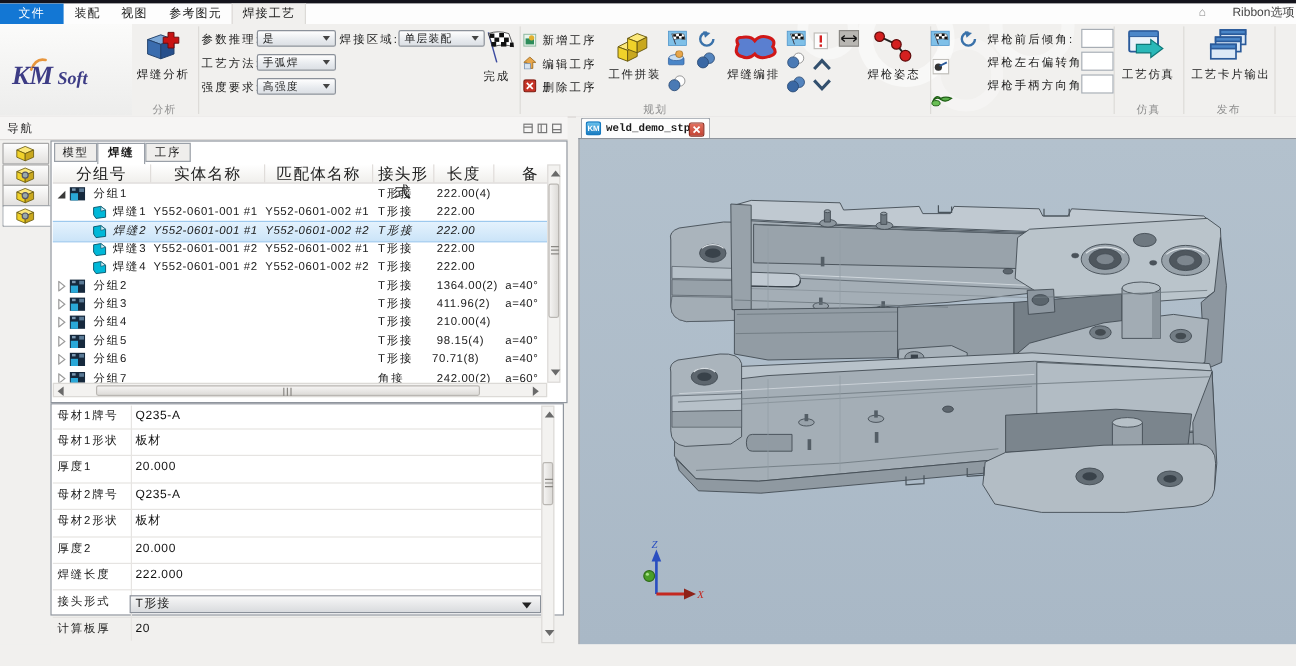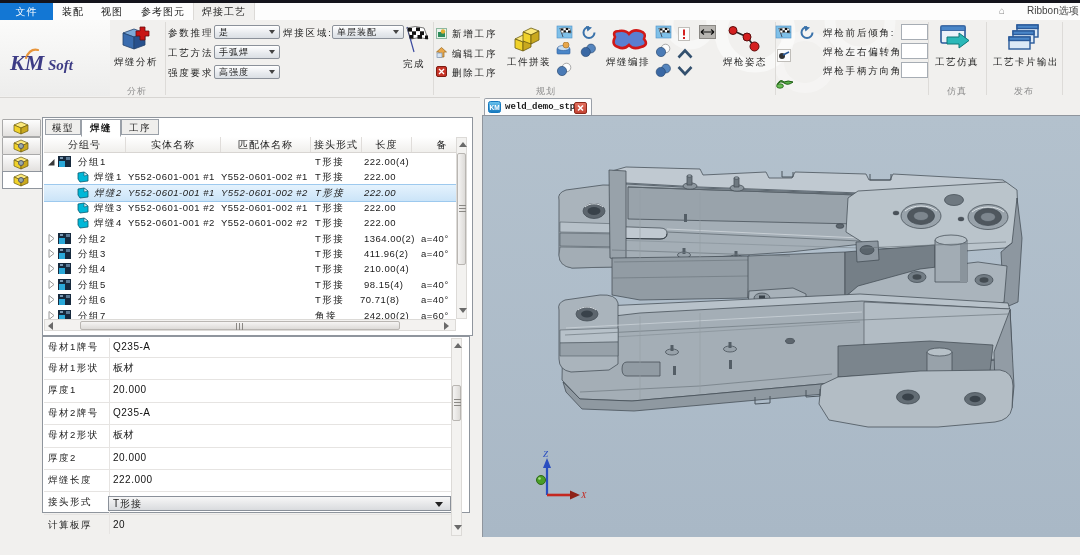--- a/index.html
+++ b/index.html
@@ -33,21 +33,21 @@
 #leftstrip{left:0;top:117px;width:42px;height:420px;background:#f1f0ee;}
 .stripbtn{position:absolute;left:2px;width:37px;height:16px;border:1px solid #a9a9a9;border-radius:1px;
 background:linear-gradient(#fdfdfd,#e2e0de);}
 .stripbtn.sel{background:#fff;border-color:#8f959d;border-right-color:#fff;width:40px;}
 #treepanel{left:42px;top:117px;width:431px;height:219px;background:#fff;border:1px solid #8f959d;box-sizing:border-box;}
 .ttab{position:absolute;top:1px;height:16px;line-height:16px;font-size:9.5px;letter-spacing:1.5px;text-align:center;
 background:#efeeec;border:1px solid #9aa0a8;box-sizing:border-box;}
 .ttab.on{background:#fff;border-bottom-color:#fff;font-weight:bold;height:18px;z-index:3;}
 #thead{position:absolute;left:1px;top:19px;width:412px;height:15px;
 background:linear-gradient(#ffffff,#f0efec);border-bottom:1px solid #d8d5d2;}
-.hcol{position:absolute;top:0;height:15px;line-height:15px;font-size:10px;letter-spacing:1px;text-align:center;
+.hcol{position:absolute;top:0;height:15px;line-height:15px;font-size:13px;letter-spacing:1px;text-align:center;
 border-right:1px solid #e0ddda;box-sizing:border-box;color:#222;}
 .trow{position:absolute;left:1px;width:412px;height:15.4px;font-size:9.5px;line-height:15.4px;white-space:nowrap;}
 .trow span{position:absolute;top:0;letter-spacing:0.5px;}
 .trow .ck{letter-spacing:1.5px;}
 .selrow{background:linear-gradient(#e4f2fd,#cbe4f8);border-top:1px solid #9dc9ee;border-bottom:1px solid #9dc9ee;font-style:italic;}
 
 .sbtrack{position:absolute;background:#f3f2f0;border:1px solid #dcdad7;box-sizing:border-box;}
 .sbthumb{position:absolute;background:linear-gradient(90deg,#f5f4f3,#dddbd8);border:1px solid #b9b6b2;border-radius:2px;box-sizing:border-box;}
 .sbarrow{position:absolute;width:0;height:0;}
 
@@ -255,20 +255,33 @@
       <rect x="10" y="1" width="21" height="12" fill="#dce9f6"></rect>
           <rect x="10" y="1" width="21" height="3.5" fill="#4a86c8"></rect>
       <rect x="6" y="7" width="21" height="12" fill="#dce9f6"></rect>
           <rect x="6" y="7" width="21" height="3.5" fill="#4a86c8"></rect>
       <rect x="2" y="13" width="21" height="12" fill="#dce9f6"></rect>
           <rect x="2" y="13" width="21" height="3.5" fill="#4a86c8"></rect>
     </g>
   </svg>
   <div class="biglbl" style="left:992px;top:36px;width:68px;">工艺卡片输出</div>
 </div>
+<div class="abs" id="navtitle">
+  <span id="navtxt">导航</span>
+  <svg class="abs" style="left:436px;top:5px;" width="33" height="10">
+    <g stroke="#777" stroke-width="1" fill="none">
+      <rect x="0.5" y="1.5" width="7" height="7"></rect>
+          <line x1="0.5" y1="4" x2="7.5" y2="4"></line>
+      <rect x="12.5" y="1.5" width="7" height="7"></rect>
+          <line x1="15" y1="1.5" x2="15" y2="8.5"></line>
+      <rect x="24.5" y="1.5" width="7" height="7"></rect>
+          <line x1="24.5" y1="6" x2="31.5" y2="6"></line>
+    </g>
+  </svg>
+</div>
 <div class="abs" id="leftstrip">
   <svg width="0" height="0">
         <defs>
     <g id="ycube">
       <polygon points="1,4 8,1 15,4 8,7" fill="#fbe87a" stroke="#6a5a10" stroke-width="0.7"></polygon>
       <polygon points="1,4 8,7 8,13 1,10" fill="#f0d22a" stroke="#6a5a10" stroke-width="0.7"></polygon>
       <polygon points="15,4 8,7 8,13 15,10" fill="#c9a81e" stroke="#6a5a10" stroke-width="0.7"></polygon>
     </g>
   </defs>
       </svg>

